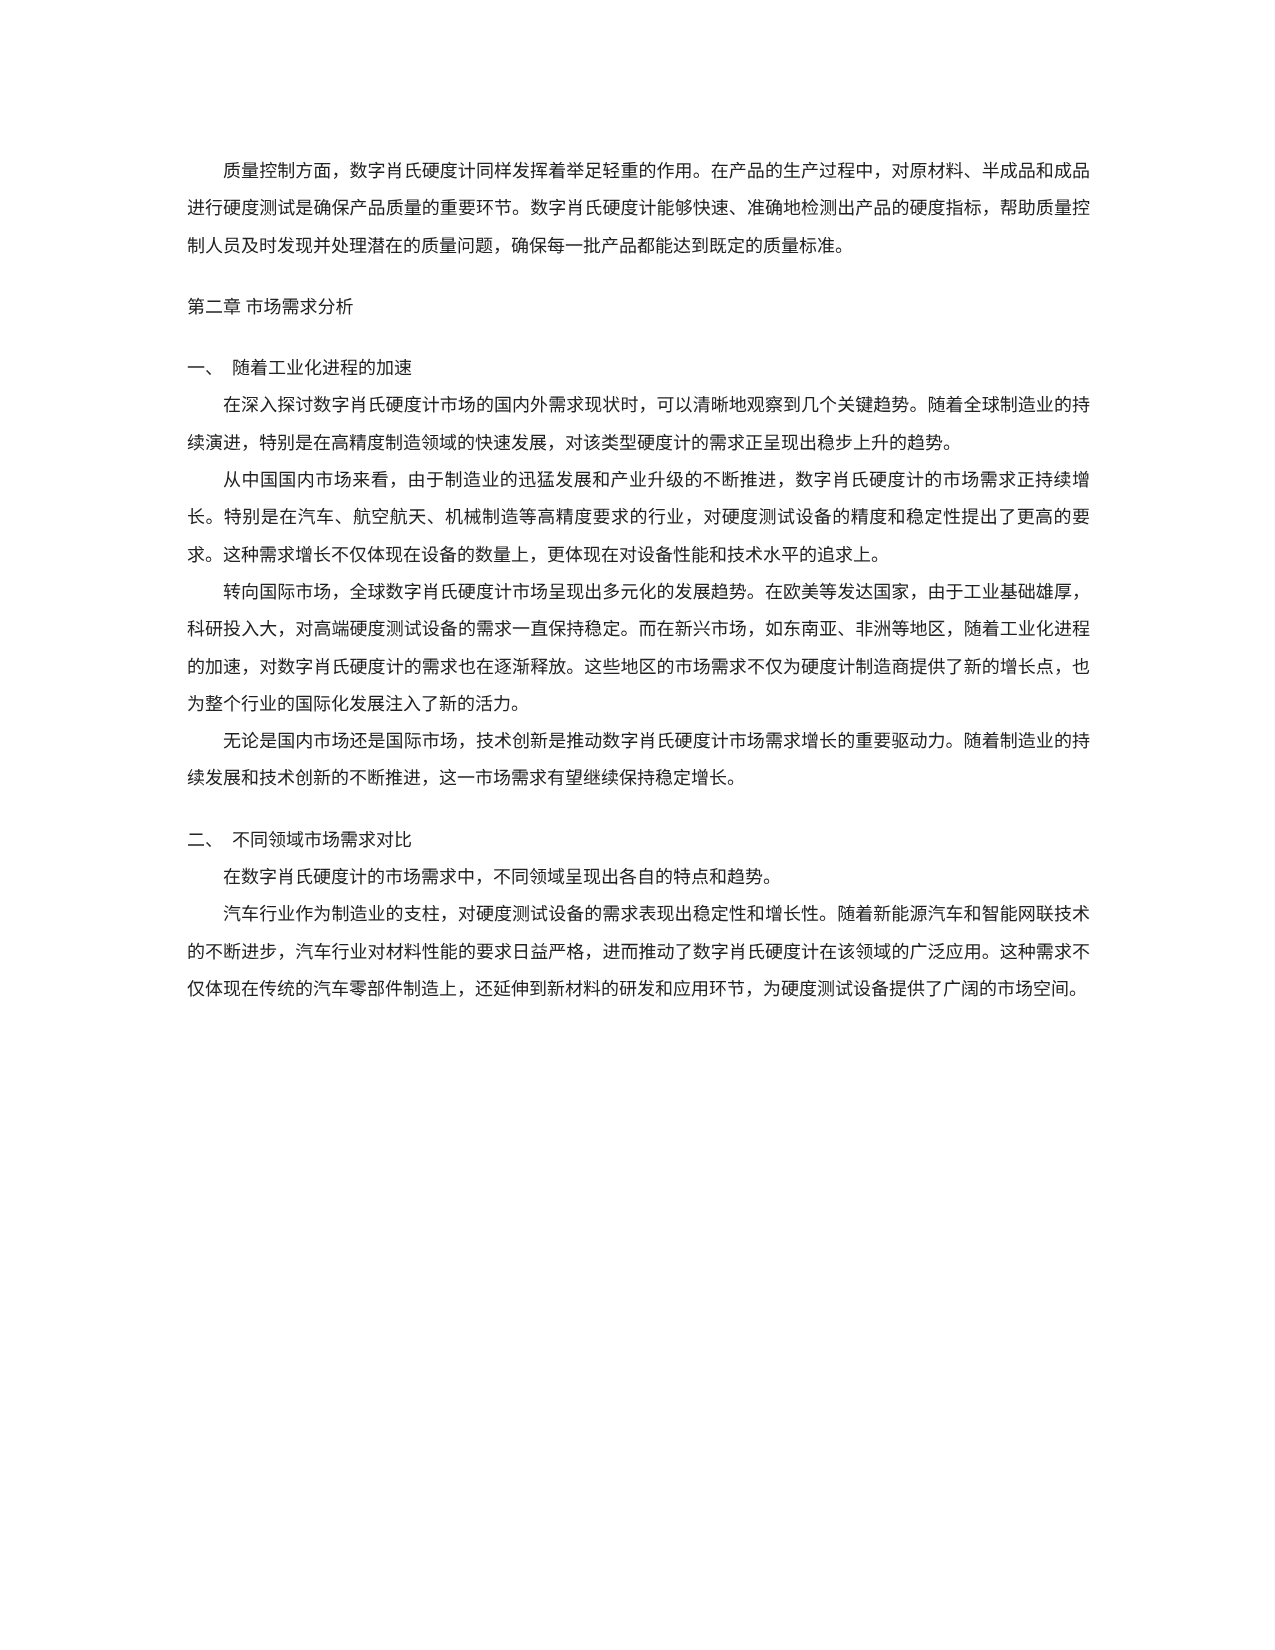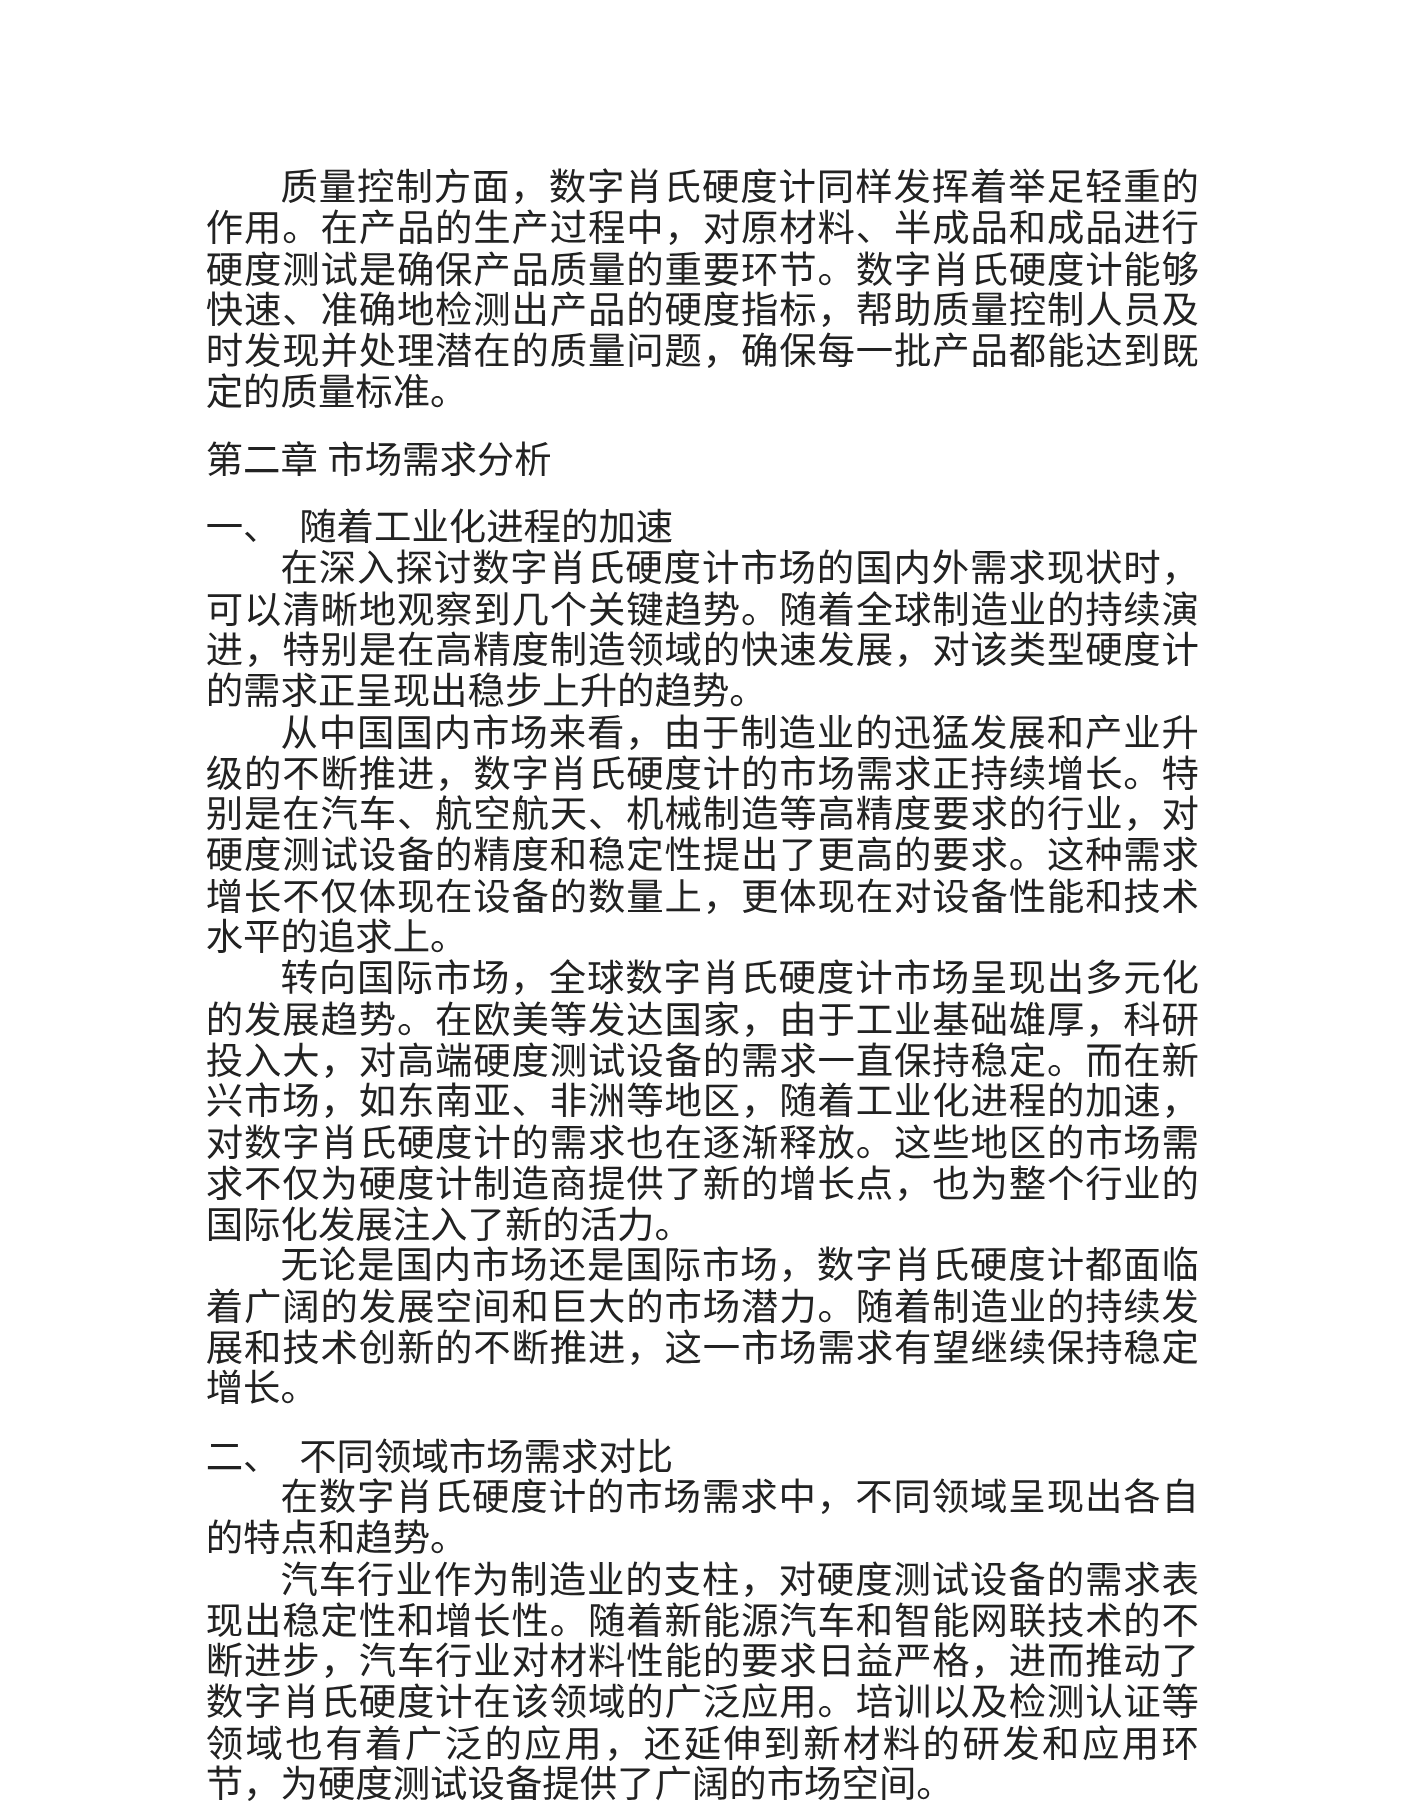--- a/index.html
+++ b/index.html
@@ -14,21 +14,21 @@
       background: #ffffff;
       overflow: hidden;
       font-family: "Liberation Serif", "DejaVu Serif", serif;
     }
     .text-area {
       position: absolute;
       left: 187px;
       top: 153px;
       width: 903px;
       color: #222222;
-      font-size: 34px;
+      font-size: 18px;
       line-height: 37.3px;
       text-align: justify;
       text-justify: inter-ideograph;
       letter-spacing: 0;
     }
     .text-area p {
       margin: 0;
       padding: 0;
       font-weight: normal;
     }
@@ -45,18 +45,18 @@
 
 <div class="page">
   <div class="text-area">
 
   <p class="body-paragraph">质量控制方面，数字肖氏硬度计同样发挥着举足轻重的作用。在产品的生产过程中，对原材料、半成品和成品进行硬度测试是确保产品质量的重要环节。数字肖氏硬度计能够快速、准确地检测出产品的硬度指标，帮助质量控制人员及时发现并处理潜在的质量问题，确保每一批产品都能达到既定的质量标准。</p>
       <p class="section-heading">第二章 市场需求分析</p>
       <p class="section-heading">一、　随着工业化进程的加速</p>
       <p class="body-paragraph">在深入探讨数字肖氏硬度计市场的国内外需求现状时，可以清晰地观察到几个关键趋势。随着全球制造业的持续演进，特别是在高精度制造领域的快速发展，对该类型硬度计的需求正呈现出稳步上升的趋势。</p>
       <p class="body-paragraph">从中国国内市场来看，由于制造业的迅猛发展和产业升级的不断推进，数字肖氏硬度计的市场需求正持续增长。特别是在汽车、航空航天、机械制造等高精度要求的行业，对硬度测试设备的精度和稳定性提出了更高的要求。这种需求增长不仅体现在设备的数量上，更体现在对设备性能和技术水平的追求上。</p>
       <p class="body-paragraph">转向国际市场，全球数字肖氏硬度计市场呈现出多元化的发展趋势。在欧美等发达国家，由于工业基础雄厚，科研投入大，对高端硬度测试设备的需求一直保持稳定。而在新兴市场，如东南亚、非洲等地区，随着工业化进程的加速，对数字肖氏硬度计的需求也在逐渐释放。这些地区的市场需求不仅为硬度计制造商提供了新的增长点，也为整个行业的国际化发展注入了新的活力。</p>
-      <p class="body-paragraph">无论是国内市场还是国际市场，数字肖氏硬度计都面临着广阔的发展空间和巨大的市场潜力。随着制造业的持续发展和技术创新的不断推进，这一市场需求有望继续保持稳定增长。</p>
+      <p class="body-paragraph">无论是国内市场还是国际市场，技术创新是推动数字肖氏硬度计市场需求增长的重要驱动力。随着制造业的持续发展和技术创新的不断推进，这一市场需求有望继续保持稳定增长。</p>
       <p class="section-heading">二、　不同领域市场需求对比</p>
       <p class="body-paragraph">在数字肖氏硬度计的市场需求中，不同领域呈现出各自的特点和趋势。</p>
-      <p class="body-paragraph">汽车行业作为制造业的支柱，对硬度测试设备的需求表现出稳定性和增长性。随着新能源汽车和智能网联技术的不断进步，汽车行业对材料性能的要求日益严格，进而推动了数字肖氏硬度计在该领域的广泛应用。培训以及检测认证等领域也有着广泛的应用，还延伸到新材料的研发和应用环节，为硬度测试设备提供了广阔的市场空间。</p>
+      <p class="body-paragraph">汽车行业作为制造业的支柱，对硬度测试设备的需求表现出稳定性和增长性。随着新能源汽车和智能网联技术的不断进步，汽车行业对材料性能的要求日益严格，进而推动了数字肖氏硬度计在该领域的广泛应用。这种需求不仅体现在传统的汽车零部件制造上，还延伸到新材料的研发和应用环节，为硬度测试设备提供了广阔的市场空间。</p>
     </div>
 </div>
 
 </body></html>

